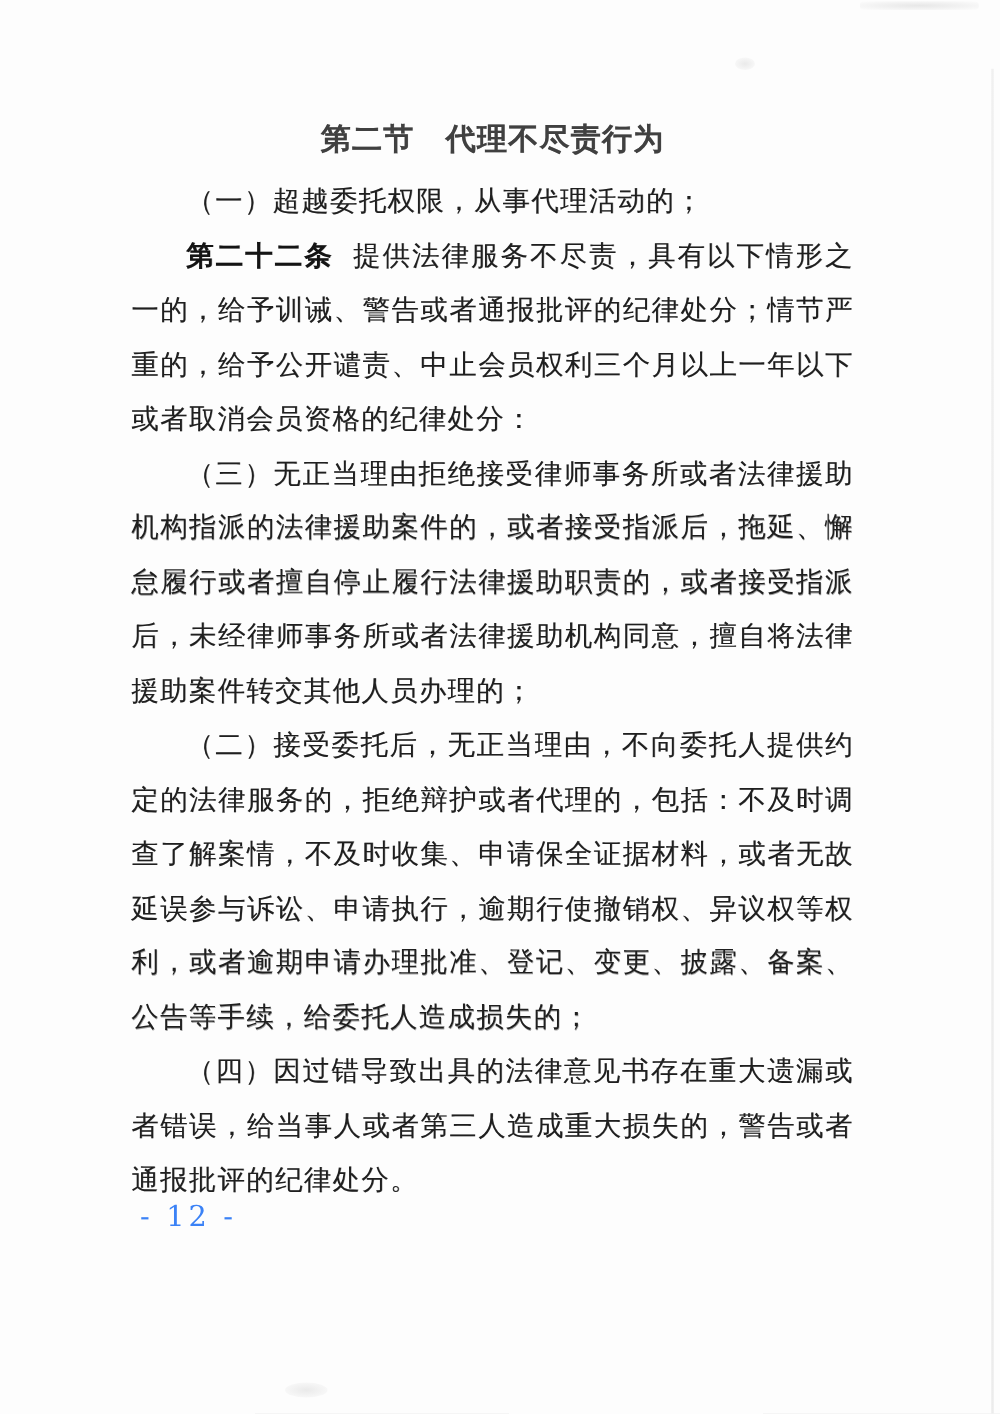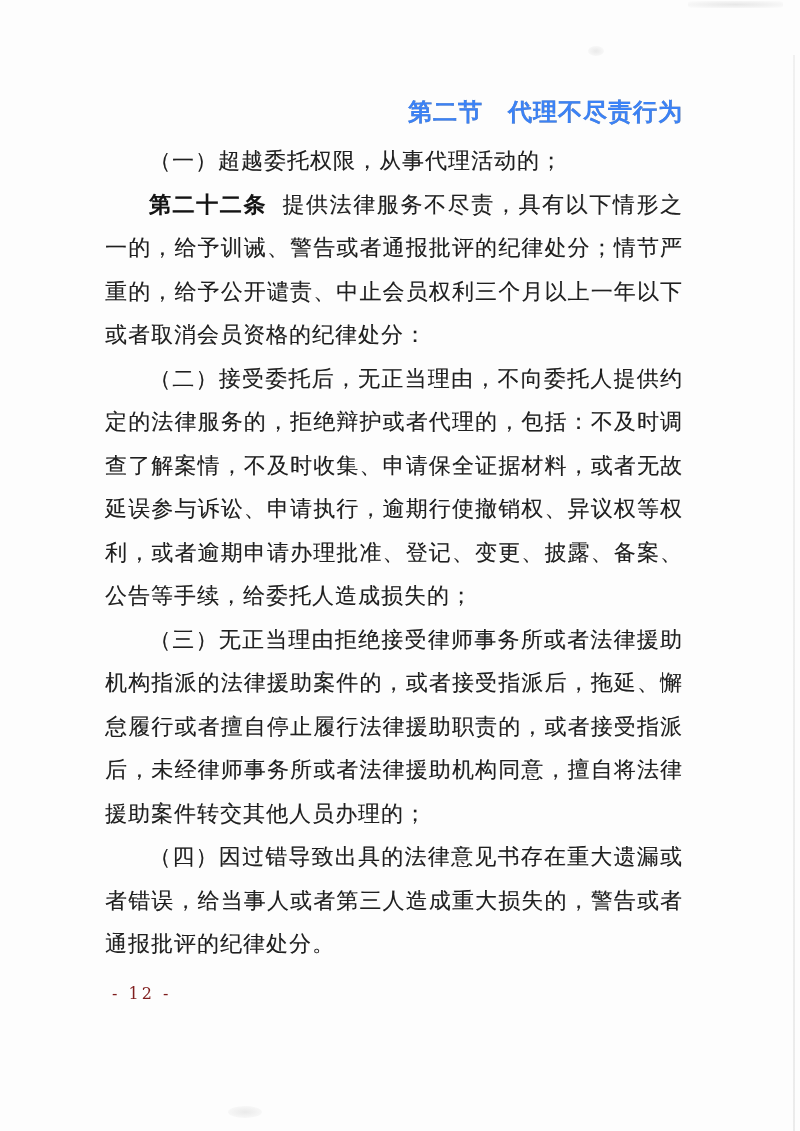--- a/index.html
+++ b/index.html
@@ -22,22 +22,22 @@
     left: 105px;
     top: 90px;
     width: 578px;
   }
   .heading {
     margin: 0 0 5px 0;
     font-family: "Liberation Sans", "DejaVu Sans", sans-serif;
     font-size: 24px;
     line-height: 44px;
     font-weight: bold;
-    text-align: right;
-    color: #3b82f6;
+    text-align: center;
+    color: #404040;
     letter-spacing: 1px;
     text-shadow: 0.3px 0.3px 0.4px rgba(20,20,20,0.45);
   }
   .para {
     margin: 0;
     font-size: 22px;
     line-height: 43.5px;
     letter-spacing: 1px;
     text-align: justify;
     text-justify: inter-character;
@@ -46,24 +46,24 @@
   }
   .article-lead {
     font-family: "Liberation Sans", "DejaVu Sans", sans-serif;
     font-weight: bold;
     color: #141414;
     margin-right: 0.7em;
   }
   .page-number {
     position: absolute;
     left: 112px;
-    top: 984px;
-    font-size: 16px;
+    top: 961px;
+    font-size: 23px;
     letter-spacing: 3px;
-    color: #7f1d1d;
+    color: #3b82f6;
     font-family: "DejaVu Serif", "Liberation Serif", serif;
   }
   
   .scan-edge-line {
     position: absolute;
     right: 5px;
     top: 55px;
     width: 2px;
     height: 1076px;
     background: linear-gradient(to bottom, #ededed, #e7e7e7);
@@ -99,23 +99,23 @@
   <div class="scan-smudge smudge-bottom"></div>
 
   <div class="text-block">
 
     <h1 class="heading">第二节　代理不尽责行为</h1>
 
     <p class="para">（一）超越委托权限，从事代理活动的；</p>
 
     <p class="para"><span class="article-lead">第二十二条</span><span>提供法律服务不尽责，具有以下情形之一的，给予训诫、警告或者通报批评的纪律处分；情节严重的，给予公开谴责、中止会员权利三个月以上一年以下或者取消会员资格的纪律处分：</span></p>
 
+    <p class="para">（三）无正当理由拒绝接受律师事务所或者法律援助机构指派的法律援助案件的，或者接受指派后，拖延、懈怠履行或者擅自停止履行法律援助职责的，或者接受指派后，未经律师事务所或者法律援助机构同意，擅自将法律援助案件转交其他人员办理的；</p>
+
     <p class="para">（二）接受委托后，无正当理由，不向委托人提供约定的法律服务的，拒绝辩护或者代理的，包括：不及时调查了解案情，不及时收集、申请保全证据材料，或者无故延误参与诉讼、申请执行，逾期行使撤销权、异议权等权利，或者逾期申请办理批准、登记、变更、披露、备案、公告等手续，给委托人造成损失的；</p>
-
-    <p class="para">（三）无正当理由拒绝接受律师事务所或者法律援助机构指派的法律援助案件的，或者接受指派后，拖延、懈怠履行或者擅自停止履行法律援助职责的，或者接受指派后，未经律师事务所或者法律援助机构同意，擅自将法律援助案件转交其他人员办理的；</p>
 
     <p class="para">（四）因过错导致出具的法律意见书存在重大遗漏或者错误，给当事人或者第三人造成重大损失的，警告或者通报批评的纪律处分。</p>
 
   </div>
 
   <div class="page-number">- 12 -</div>
 
 </div>
 
 </body></html>

